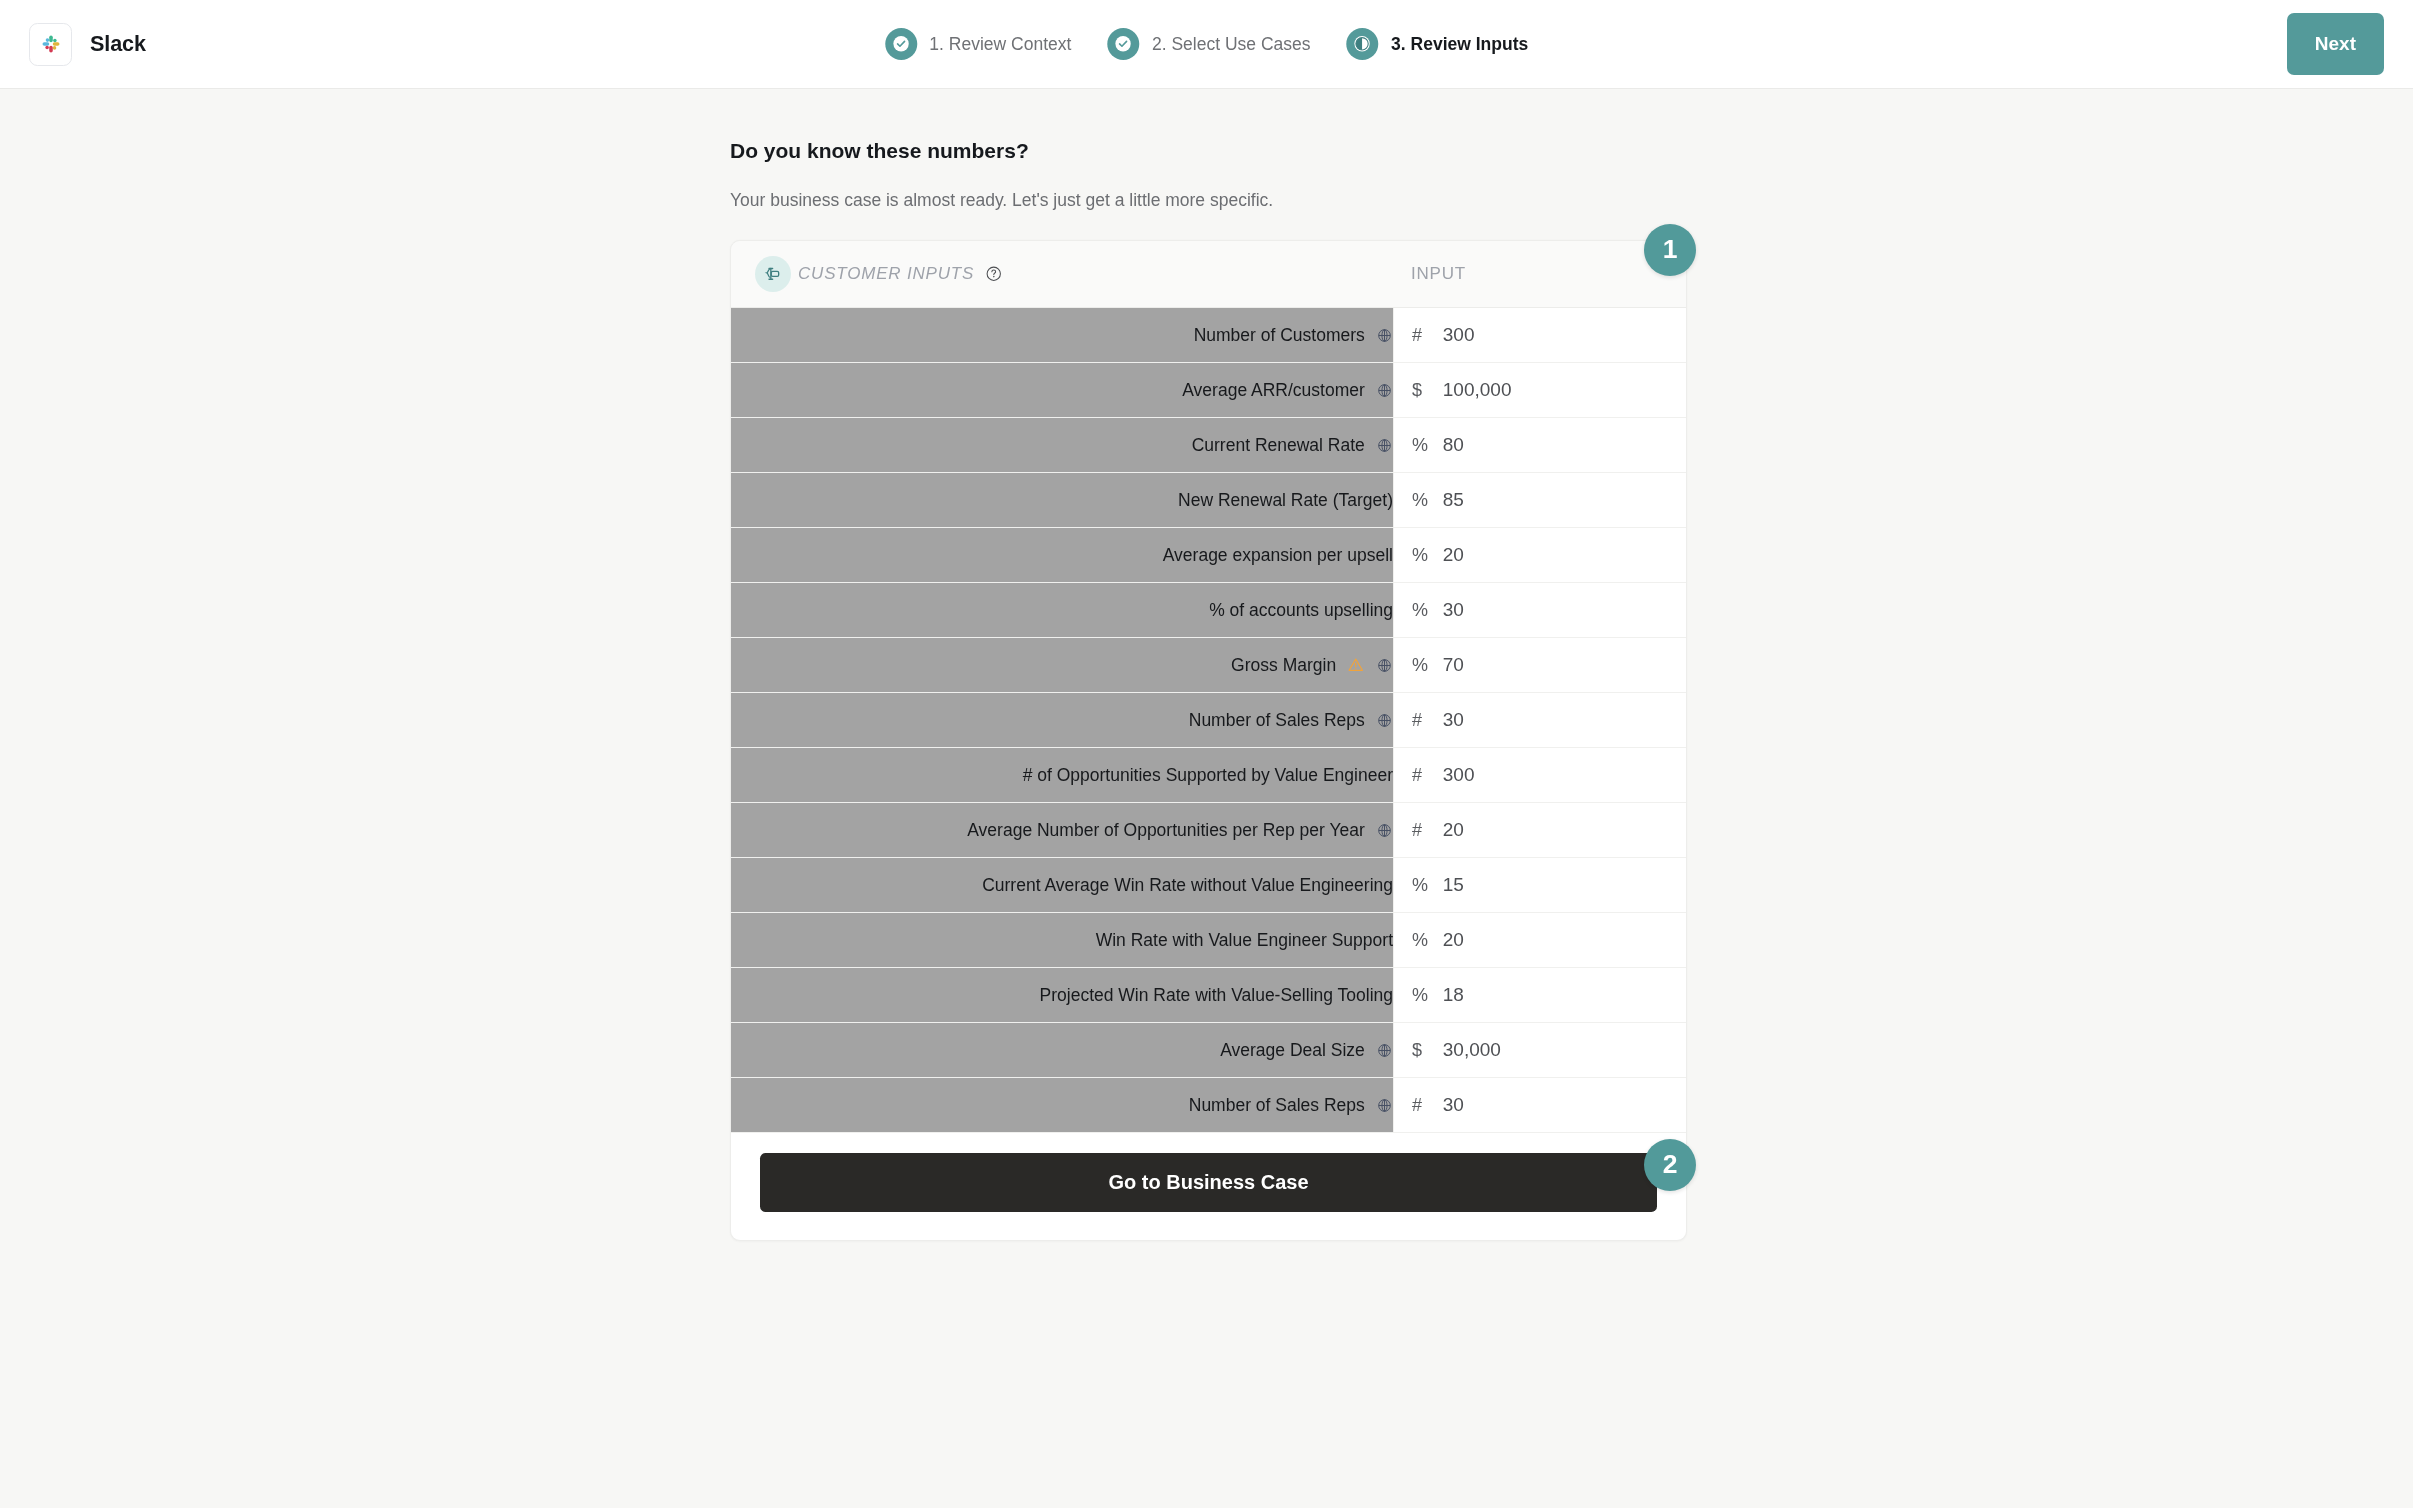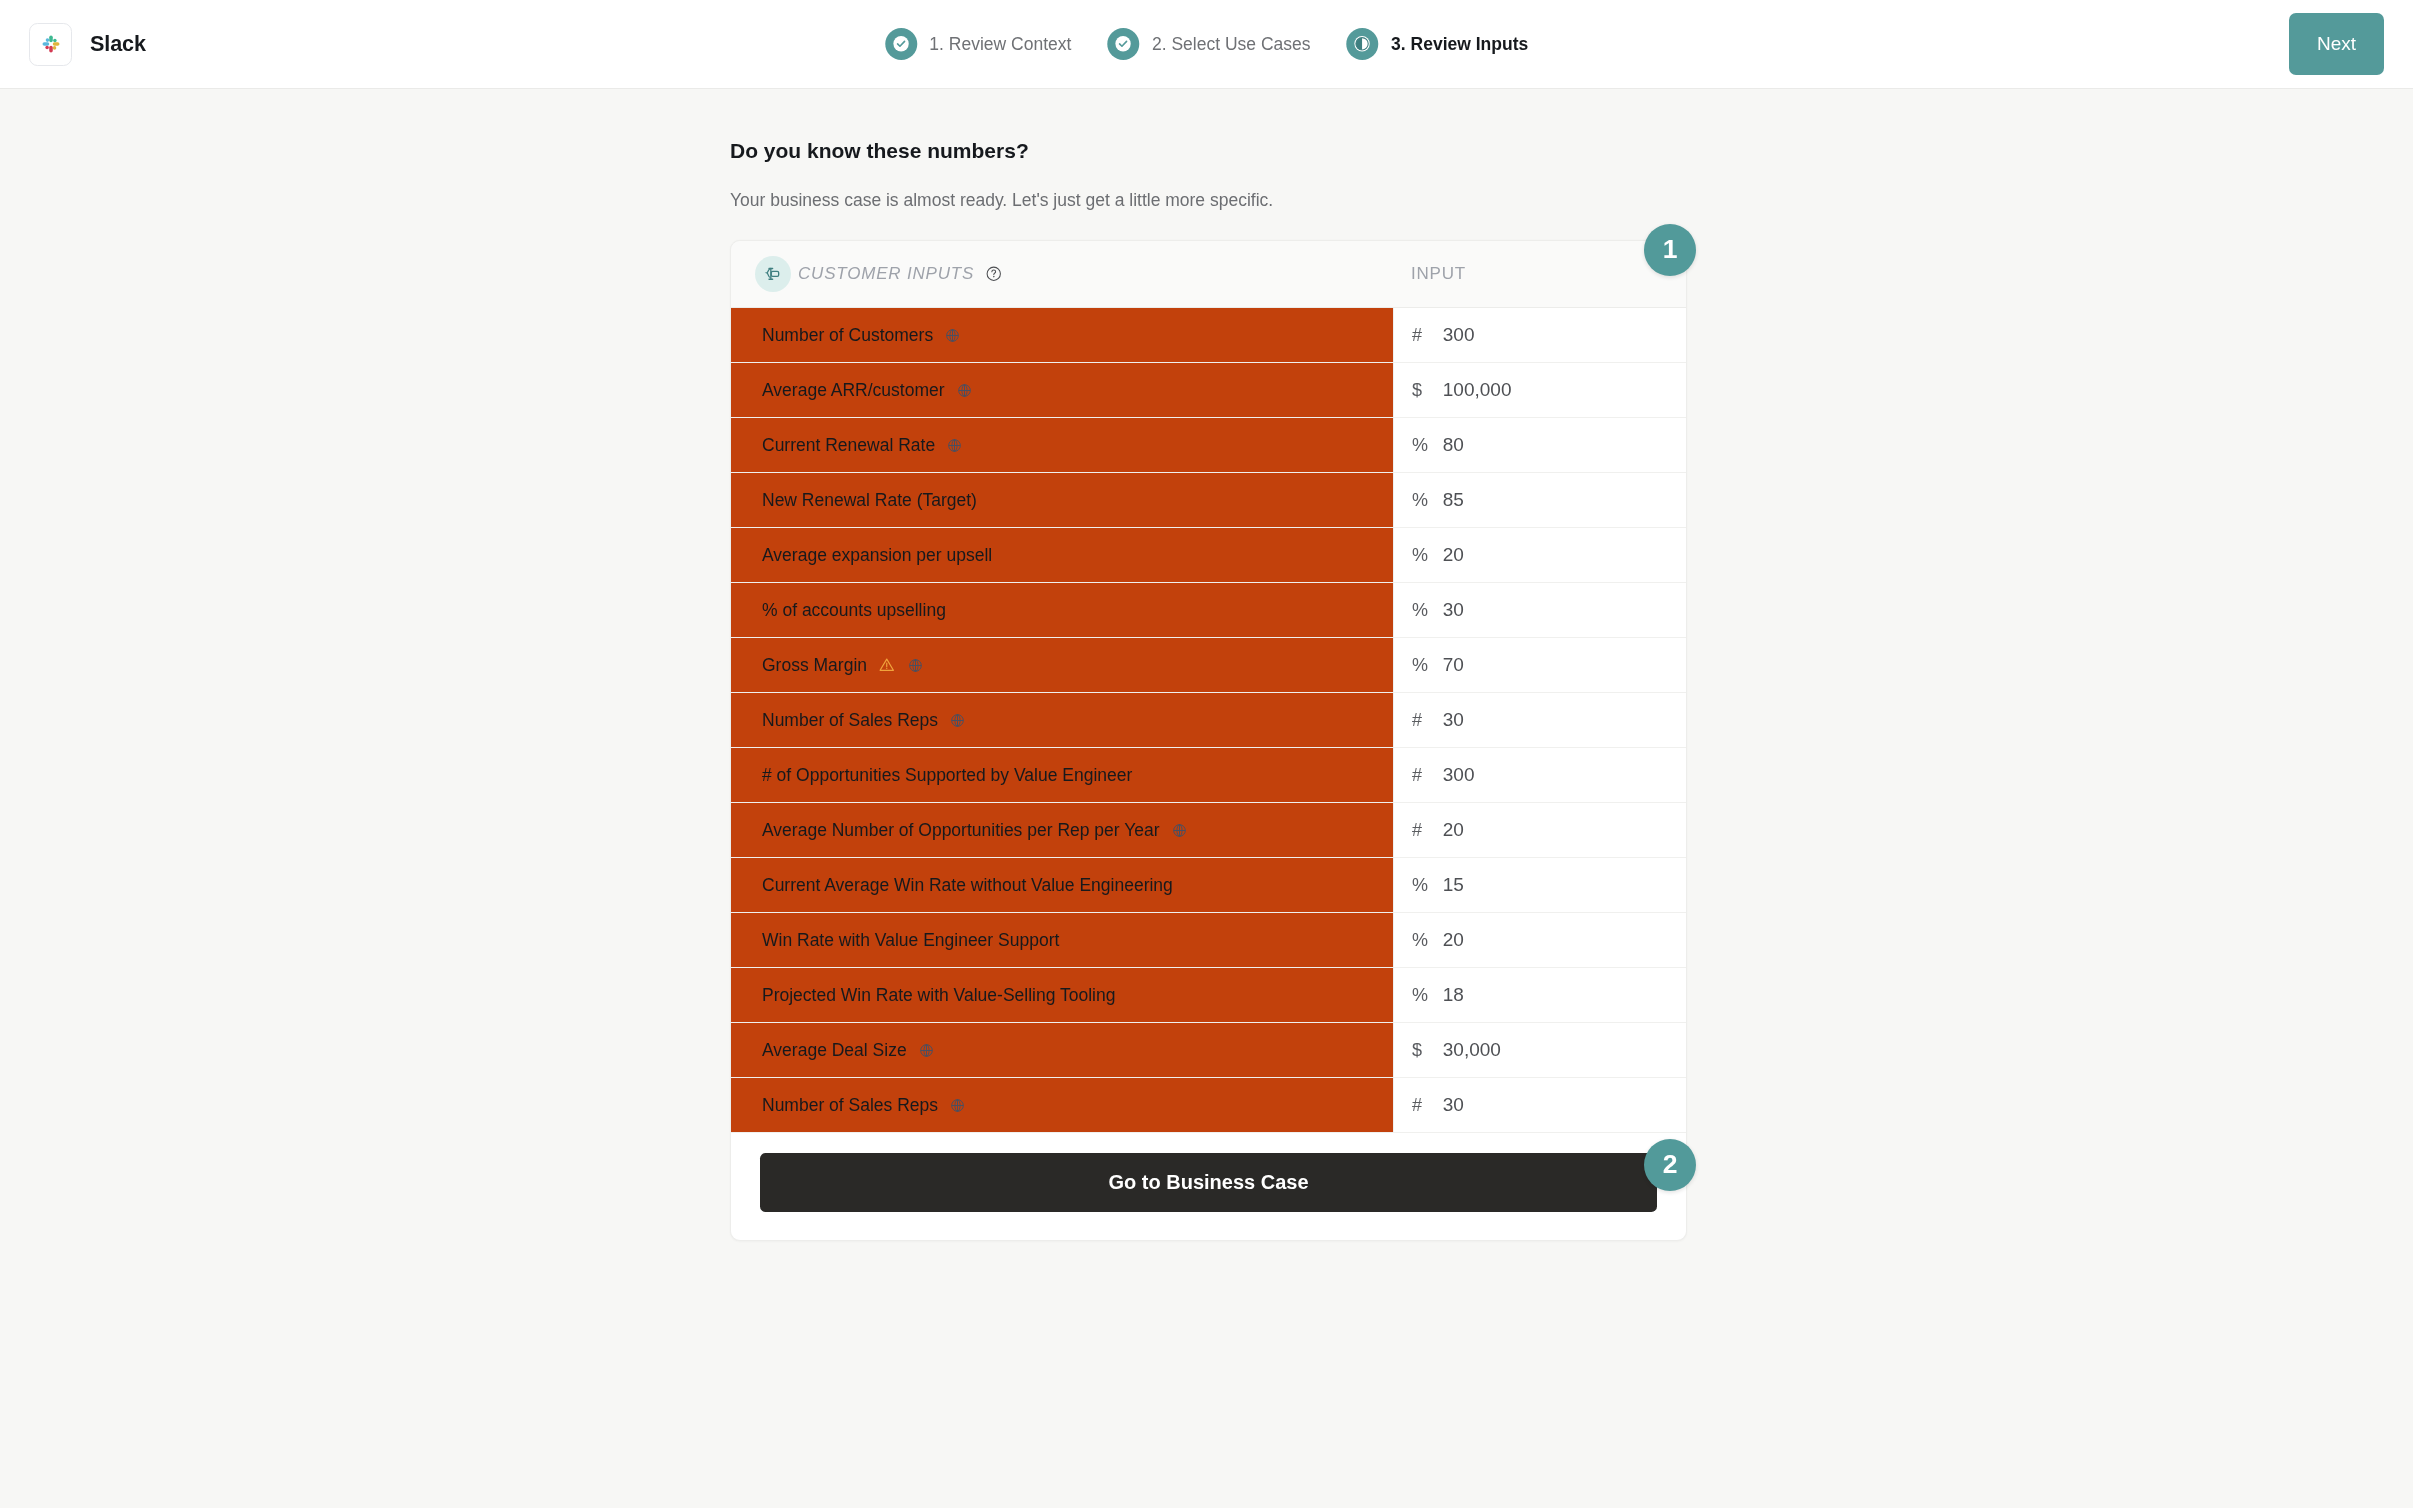--- a/index.html
+++ b/index.html
@@ -65,21 +65,21 @@
     position: absolute;
     right: 29px;
     top: 50%;
     transform: translateY(-50%);
     background: #549A9A;
     color: #FFFFFF;
     border: none;
     border-radius: 7px;
     font-family: "Liberation Sans", sans-serif;
     font-size: 19px;
-    font-weight: normal;
+    font-weight: bold;
     padding: 20px 28px;
     cursor: pointer;
     margin-left: 44px;
   }
 
   
   .main {
     position: relative;
     height: calc(1508px - 89px);
     background: #F7F7F5;
@@ -149,26 +149,27 @@
     color: #9EA2AA;
   }
 
   .row {
     display: flex;
     align-items: stretch;
     min-height: 55px;
   }
   .row-label {
     flex: 1;
-    background: #c2410c;
+    background: #a3a3a3;
     display: flex;
     align-items: center;
     padding-left: 31px;
     border-bottom: 0.7px solid #F0F0EE;
     gap: 11.2px;
+    justify-content: flex-end;
   }
   .row-label-text {
     font-size: 17.5px;
     color: #17191C;
     white-space: nowrap;
   }
   .row-input {
     width: 293px;
     flex: none;
     background: #FFFFFF;

